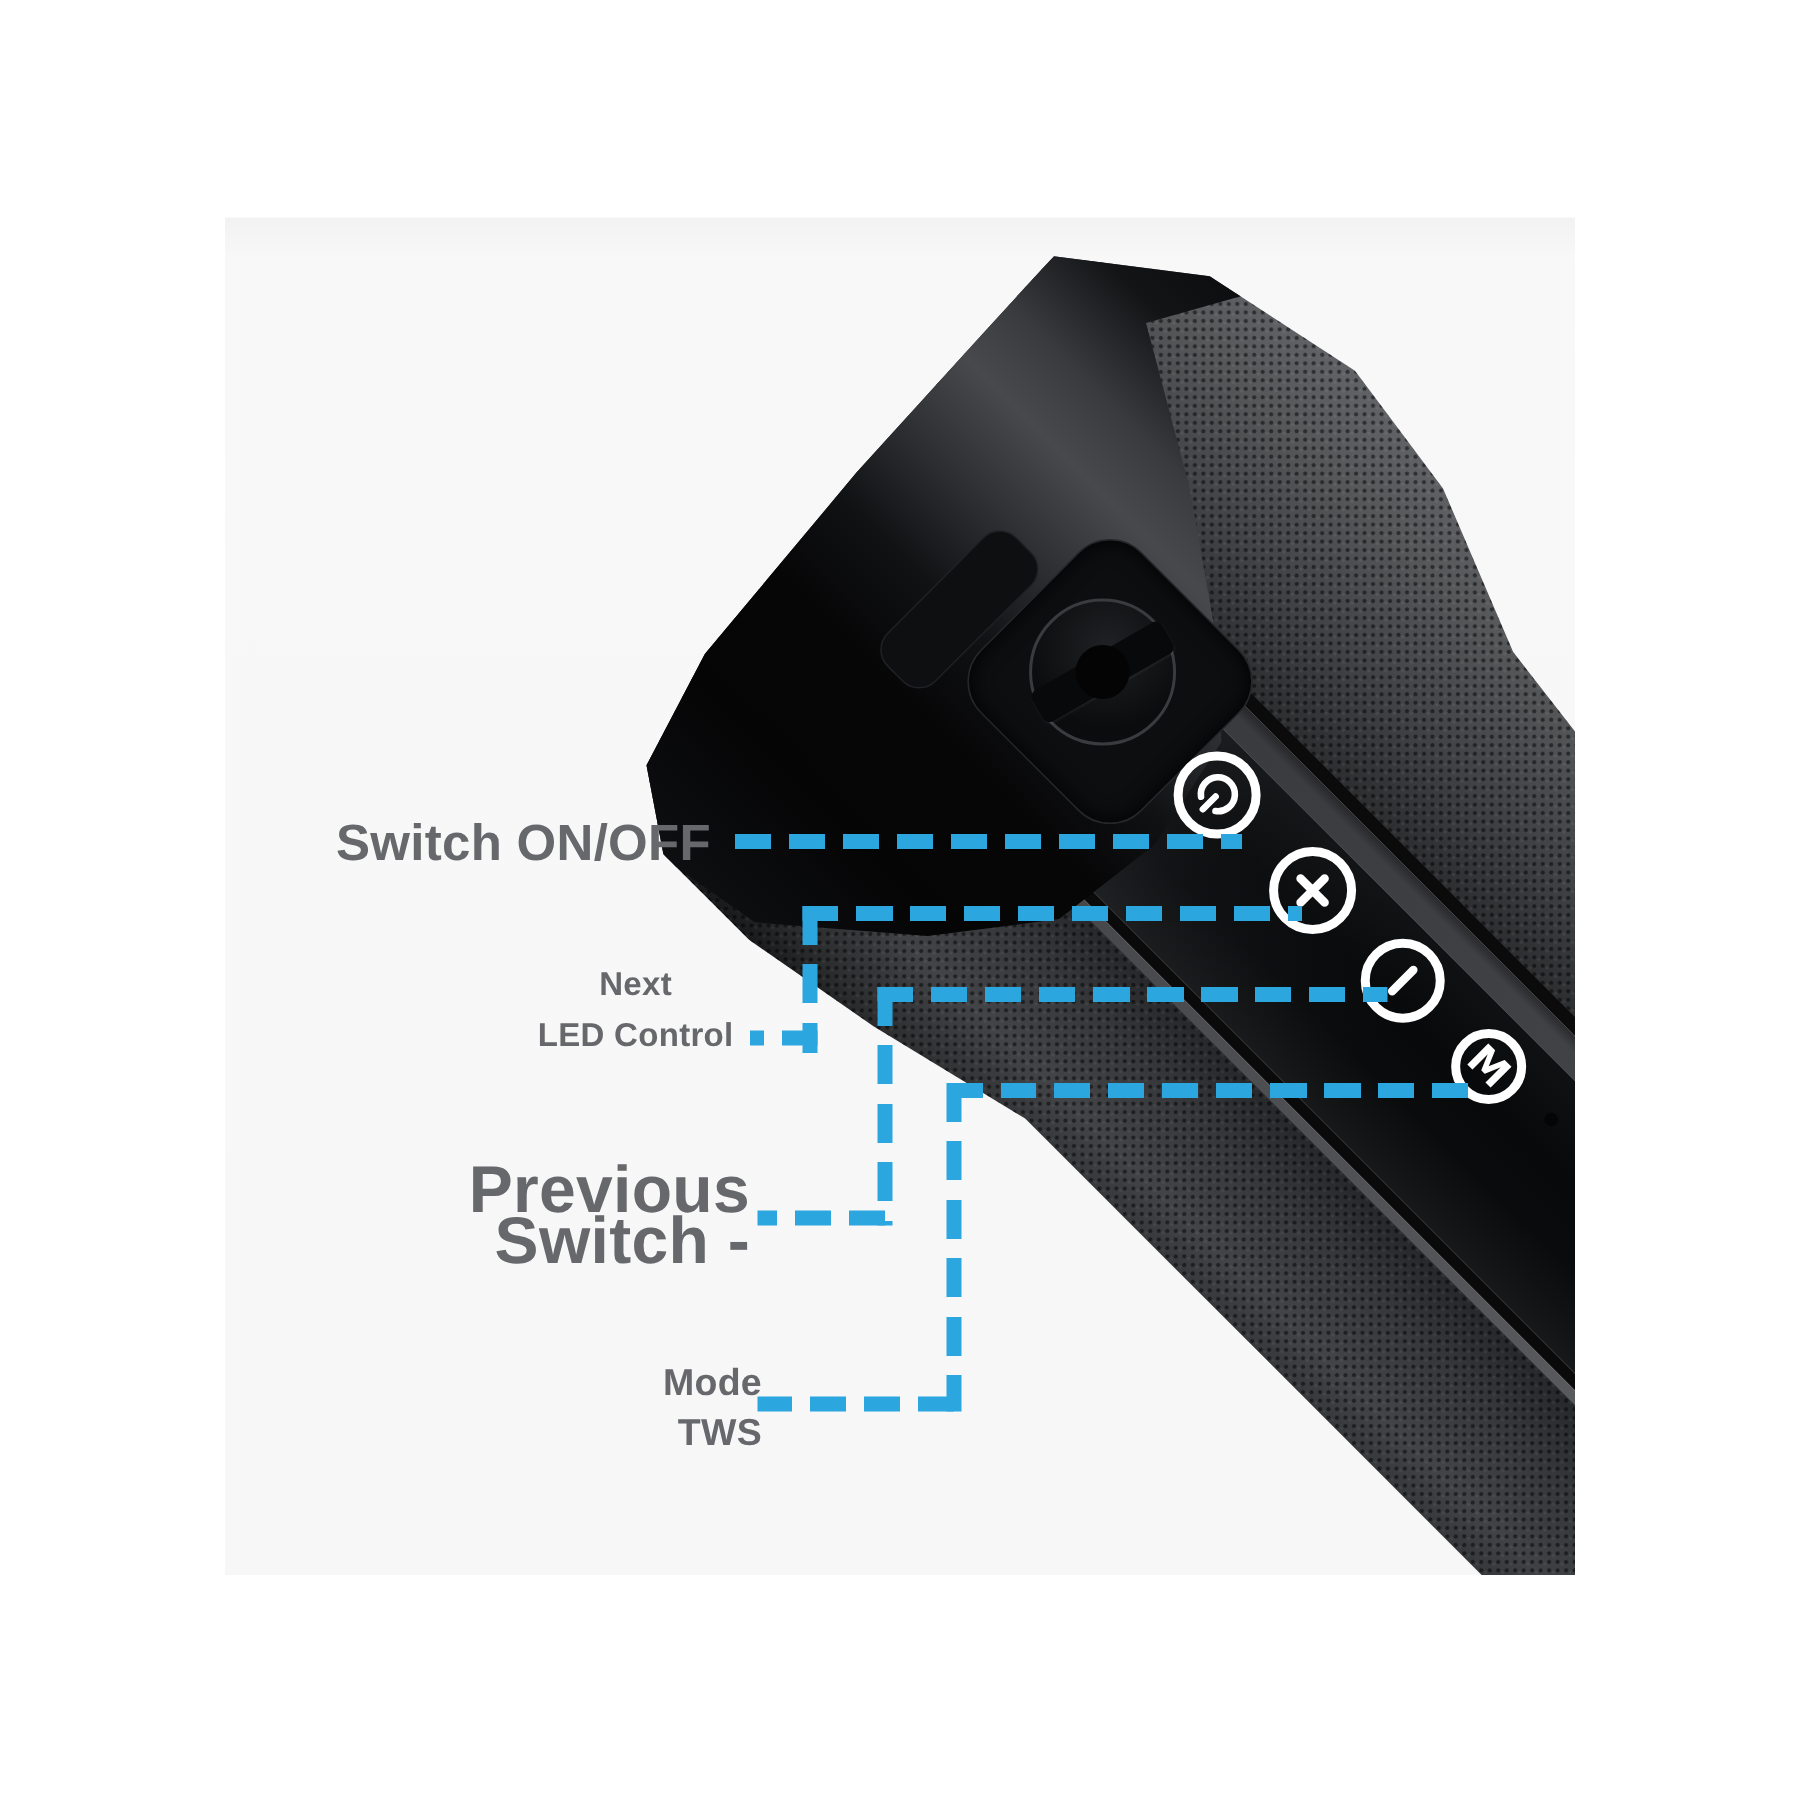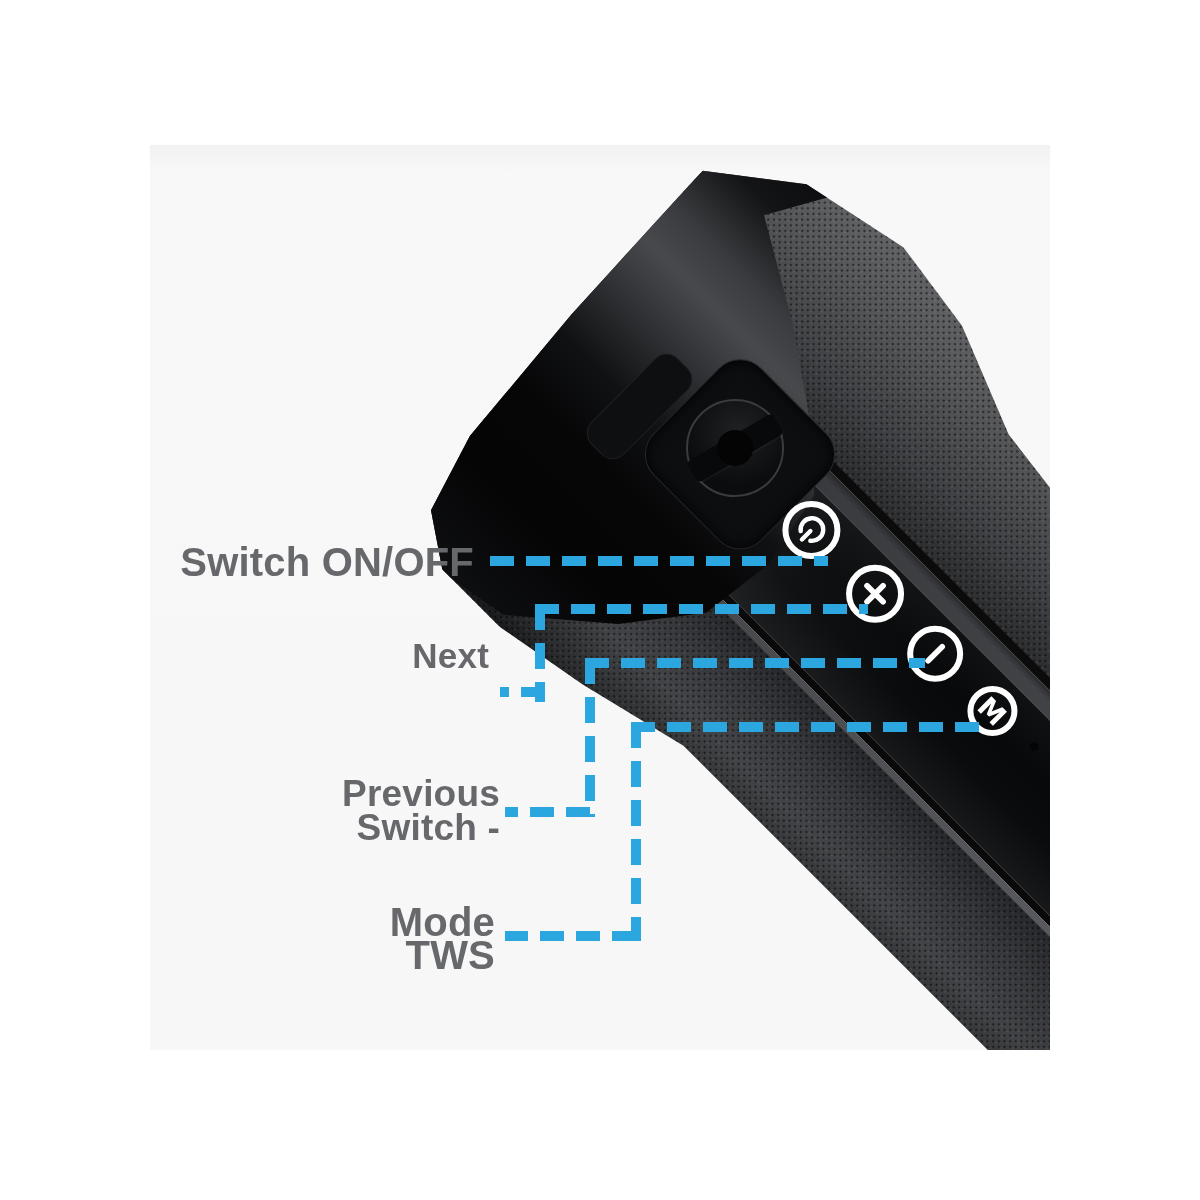--- a/index.html
+++ b/index.html
@@ -66,24 +66,24 @@
   .btn-bar{left:515px;top:239px;width:56px;height:56px;}
   .btn-mode{left:599px;top:242px;width:50px;height:50px;color:#fff;font-weight:bold;
             font-family:"DejaVu Sans","Liberation Sans",sans-serif;font-size:27px;line-height:1;}
   .rot180{transform:rotate(180deg);}
   .mic{position:absolute;left:674px;top:258px;width:9px;height:9px;border-radius:50%;
        background:#050506;}
 
   
   .lbl{position:absolute;text-align:right;color:#67686b;font-weight:bold;letter-spacing:.2px;}
   .lbl div{white-space:nowrap;}
-  .lbl-switch{right:576px;top:399px;font-size:40px;line-height:36px;}
-  .lbl-next{right:561px;top:494px;font-size:35px;line-height:34px;text-align:center;}
-  .lbl-prev{right:550px;top:632px;font-size:37px;line-height:34px;}
-  .lbl-mode{right:555px;top:761px;font-size:40px;line-height:33px;}
+  .lbl-switch{right:576px;top:399px;font-size:34px;line-height:36px;}
+  .lbl-next{right:561px;top:494px;font-size:22px;line-height:34px;text-align:center;}
+  .lbl-prev{right:550px;top:632px;font-size:44px;line-height:34px;}
+  .lbl-mode{right:542px;top:761px;font-size:25px;line-height:33px;}
 
   .dash{position:absolute;}
   .dash-h{height:10px;background:repeating-linear-gradient(90deg,var(--ac) 0 24px,transparent 24px 36px);}
   .dash-hr{height:10px;background:repeating-linear-gradient(270deg,var(--ac) 0 24px,transparent 24px 36px);}
   .dash-v{width:10px;background:repeating-linear-gradient(180deg,var(--ac) 0 26px,transparent 26px 39px);}
   .l1{left:340px;top:411px;width:338px;}
   .l2h{left:385px;top:459px;width:333px;}
   .l2v{left:385px;top:459px;height:98px;}
   .l2c{left:350px;top:542px;width:45px;}
   .l3h{left:435px;top:513px;width:340px;}
@@ -140,20 +140,21 @@
 
         <div class="mic"></div>
       </div>
     </div>
 
     <div class="lbl lbl-switch">
       <div>Switch ON/OFF</div>
     </div>
     <div class="lbl lbl-next">
       <div>Next</div>
+      <div>LED Control</div>
     </div>
     <div class="lbl lbl-prev">
       <div>Previous</div>
       <div>Switch -</div>
     </div>
     <div class="lbl lbl-mode">
       <div>Mode</div>
       <div>TWS</div>
     </div>
 

